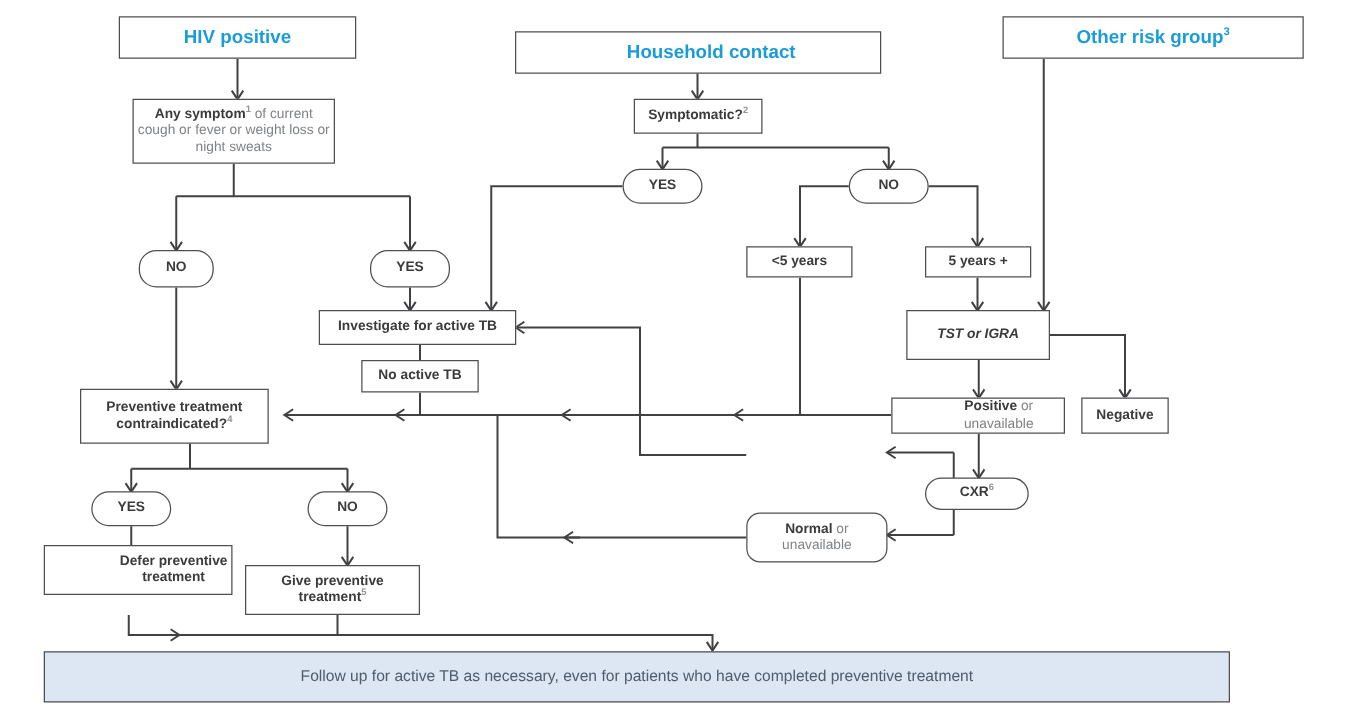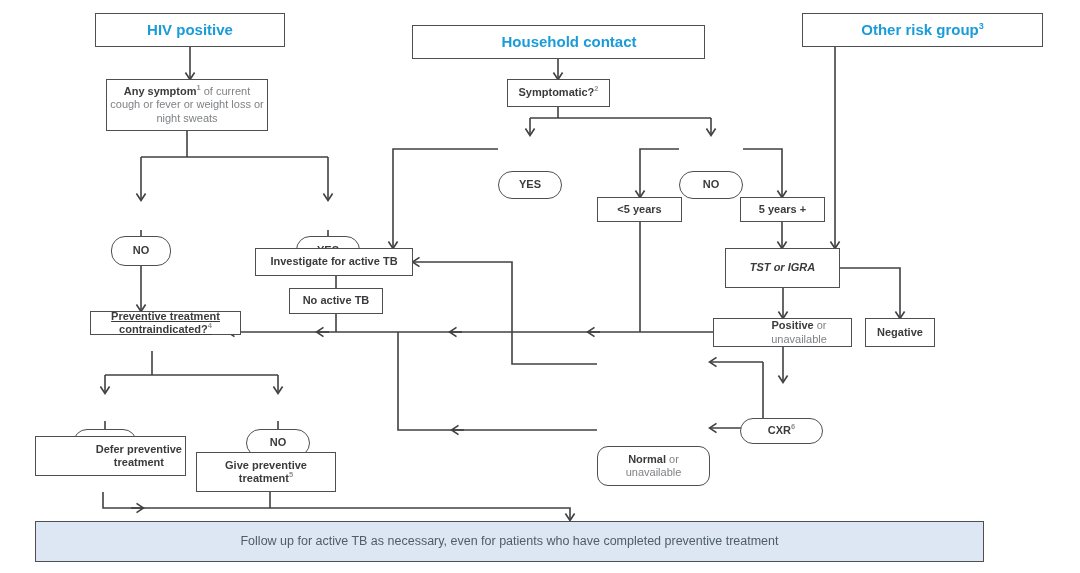--- a/index.html
+++ b/index.html
@@ -6,21 +6,21 @@
   #stage{position:relative;width:1080px;height:573px;background:#fff;overflow:hidden;border-radius:28px;}
   #flow{position:absolute;left:0;top:0;z-index:0;}
   #flow path{fill:none;stroke:var(--line,#414144);stroke-width:1.6;}
   .box{
     position:absolute;z-index:1;box-sizing:border-box;
     background:#fff;border:1.5px solid var(--border,#4e4f52);
     display:flex;align-items:center;justify-content:center;text-align:center;
     font-size:11px;font-weight:bold;color:var(--dark_text,#3b3b3d);line-height:1.2;
     padding:1px 3px;
   }
-  .rounded{border-radius:14px;margin-top:36px;}
+  .rounded{border-radius:14px;}
   .header{font-size:15px;color:var(--blue,#1a9cd9);}
   .gray{font-weight:normal;color:var(--gray_text,#7f8285);}
   sup{font-size:7.5px;line-height:0;color:var(--sup_gray,#8f9396);}
   .header sup{color:inherit;font-size:9px;}
   .bar{
     background:var(--bar_fill,#dde6f3);border:1.6px solid var(--border,#4e4f52);
     color:var(--bar_text,#4e5c6b);font-weight:normal;font-size:12.5px;
   }
 </style>
 </head>
@@ -101,21 +101,21 @@
   </div>
   <div class="box rounded" style="left:296px;top:200px;width:64px;height:30px;">
     <span>YES</span>
   </div>
   <div class="box" style="left:255px;top:248px;width:158px;height:28px;">
     <span>Investigate for active TB</span>
   </div>
   <div class="box" style="left:289px;top:288px;width:94px;height:26px;">
     <span>No active TB</span>
   </div>
-  <div class="box" style="left:90px;top:311px;width:151px;height:24px;text-decoration:underline;">
+  <div class="box" style="left:64px;top:311px;width:151px;height:44px;">
     <span><span>Preventive treatment</span><br><span>contraindicated?</span><sup>4</sup></span>
   </div>
   <div class="box rounded" style="left:73px;top:393px;width:64px;height:28px;">
     <span>YES</span>
   </div>
   <div class="box rounded" style="left:246px;top:393px;width:64px;height:28px;">
     <span>NO</span>
   </div>
   <div class="box" style="left:35px;top:436px;width:151px;height:40px;justify-content:flex-end;">
     <span><span>Defer preventive</span><br><span>treatment</span></span>

